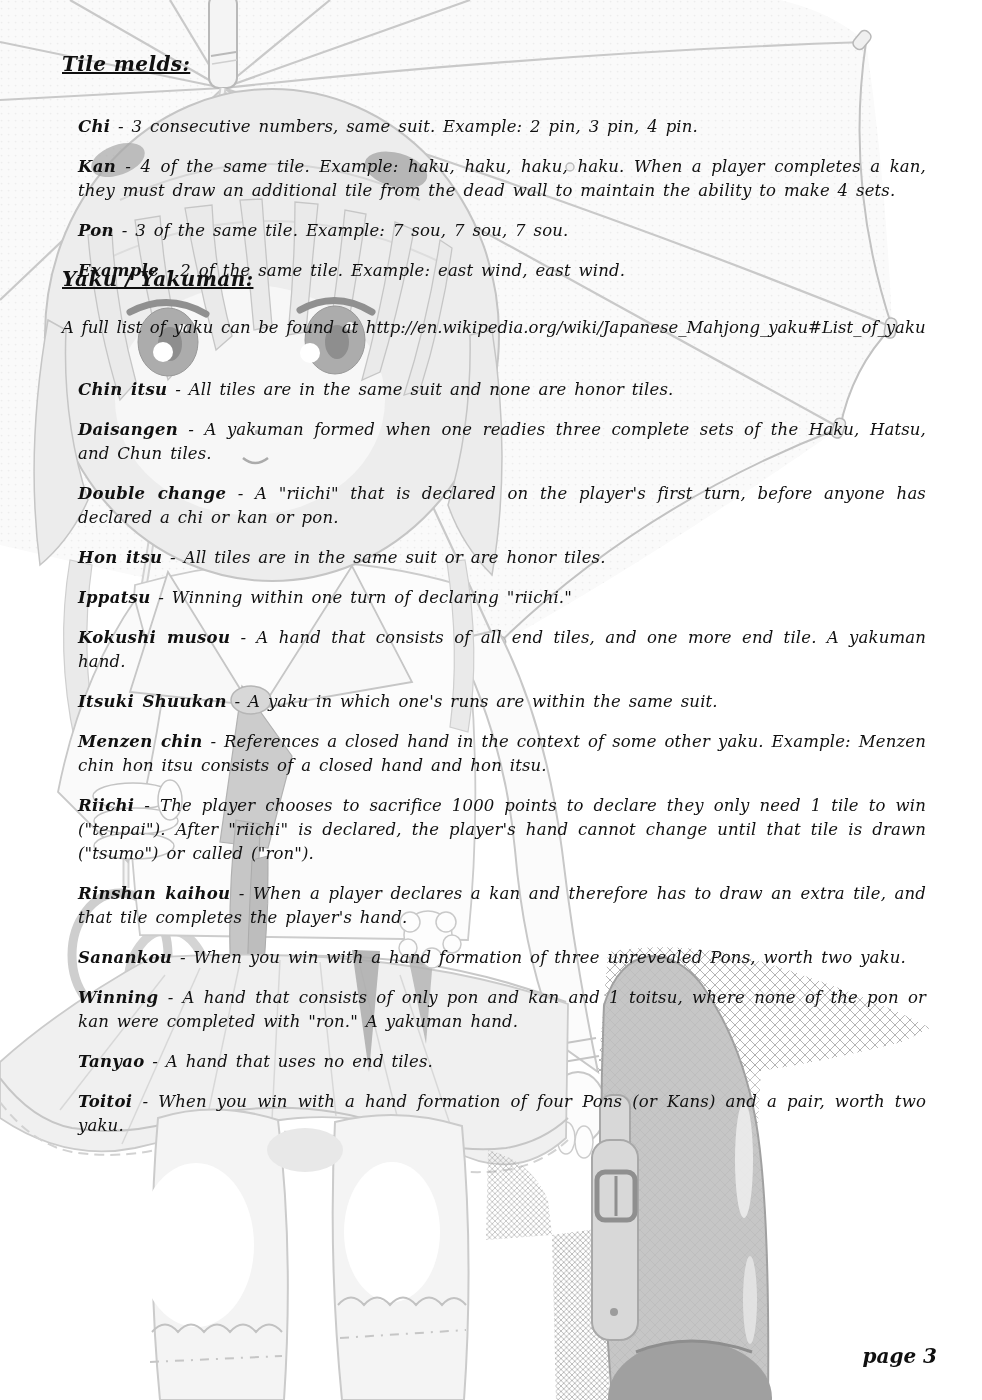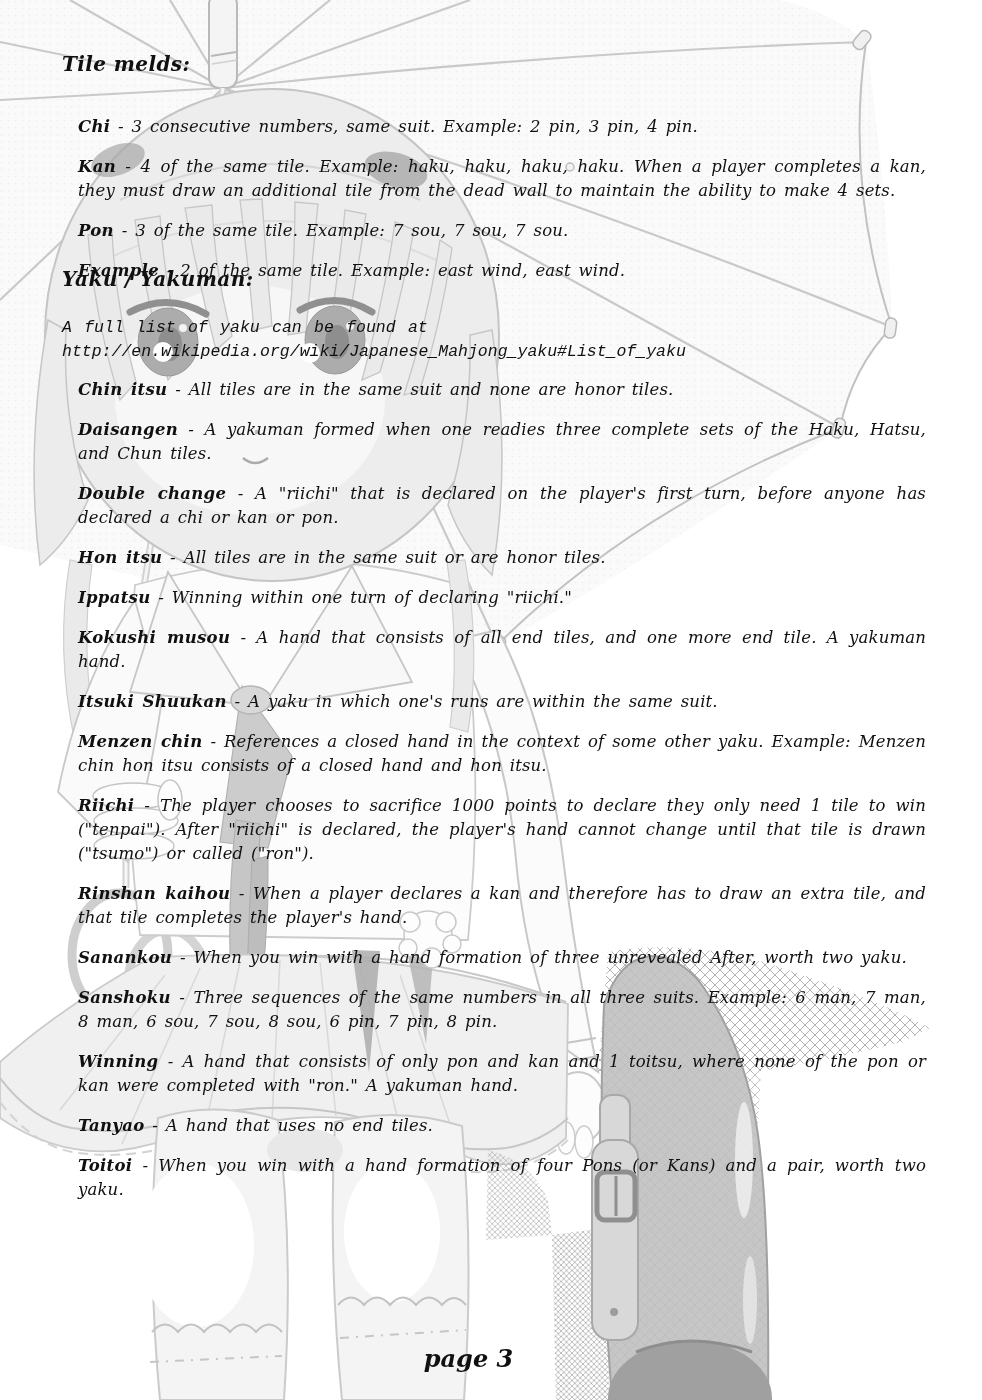--- a/index.html
+++ b/index.html
@@ -3,30 +3,30 @@
 <meta charset="utf-8">
 <style>
   html,body{margin:0;padding:0;}
   body{
     width:982px;height:1400px;position:relative;overflow:hidden;
     background:var(--paper,#ffffff);
     font-family:"DejaVu Serif","Liberation Serif",serif;
   }
   #art{position:absolute;left:0;top:0;z-index:0;}
   .page-text{position:absolute;z-index:2;color:var(--ink,#101010);font-style:italic;}
-  .sec-title{font-size:20px;font-weight:bold;letter-spacing:.4px;}
+  .sec-title{font-size:20px;font-weight:bold;letter-spacing:.4px;text-decoration:underline;}
   .entries p{margin:16px;font-size:16.5px;line-height:24px;text-align:justify;
              word-spacing:2.4px;letter-spacing:.15px;}
   .entries p b{font-weight:bold;letter-spacing:.3px;}
   .intro{font-size:16.5px;line-height:24px;word-spacing:2.4px;}
-  .footer{left:0;width:937px;text-align:center;font-size:24px;font-weight:bold;}
+  .footer{left:0;width:937px;text-align:right;font-size:20px;font-weight:bold;}
   .pos-melds-title{left:62px;top:52px;}
   .pos-melds-list{left:62px;top:99px;width:880px;}
   .pos-yaku-title{left:62px;top:267px;}
-  .pos-yaku-intro{left:62px;top:316px;width:880px;font-family:Liberation Mono, monospace;}
+  .pos-yaku-intro{left:62px;top:316px;width:880px;}
   .pos-yaku-list{left:62px;top:362px;width:880px;}
   .pos-footer{top:1344px;}
 </style>
 </head>
 <body>
 
 <svg id="art" width="982" height="1400" viewBox="0 0 982 1400">
   <defs>
     <pattern id="dots" width="7" height="7" patternUnits="userSpaceOnUse">
       <circle cx="1.6" cy="1.6" r="0.9" fill="#e2e2e2"></circle>
@@ -213,20 +213,19 @@
   <p><b>Chin itsu</b> <span>- All tiles are in the same suit and none are honor tiles.</span></p>
   <p><b>Daisangen</b> <span>- A yakuman formed when one readies three complete sets of the Haku, Hatsu, and Chun tiles.</span></p>
   <p><b>Double change</b> <span>- A "riichi" that is declared on the player's first turn, before anyone has declared a chi or kan or pon.</span></p>
   <p><b>Hon itsu</b> <span>- All tiles are in the same suit or are honor tiles.</span></p>
   <p><b>Ippatsu</b> <span>- Winning within one turn of declaring "riichi."</span></p>
   <p><b>Kokushi musou</b> <span>- A hand that consists of all end tiles, and one more end tile. A yakuman hand.</span></p>
   <p><b>Itsuki Shuukan</b> <span>- A yaku in which one's runs are within the same suit.</span></p>
   <p><b>Menzen chin</b> <span>- References a closed hand in the context of some other yaku. Example: Menzen chin hon itsu consists of a closed hand and hon itsu.</span></p>
   <p><b>Riichi</b> <span>- The player chooses to sacrifice 1000 points to declare they only need 1 tile to win ("tenpai"). After "riichi" is declared, the player's hand cannot change until that tile is drawn ("tsumo") or called ("ron").</span></p>
   <p><b>Rinshan kaihou</b> <span>- When a player declares a kan and therefore has to draw an extra tile, and that tile completes the player's hand.</span></p>
-  <p><b>Sanankou</b> <span>- When you win with a hand formation of three unrevealed After, worth two yaku.</span></p>
-  <p><b>Sanshoku</b> <span>- Three sequences of the same numbers in all three suits. Example: 6 man, 7 man, 8 man, 6 sou, 7 sou, 8 sou, 6 pin, 7 pin, 8 pin.</span></p>
+  <p><b>Sanankou</b> <span>- When you win with a hand formation of three unrevealed Pons, worth two yaku.</span></p>
   <p><b>Winning</b> <span>- A hand that consists of only pon and kan and 1 toitsu, where none of the pon or kan were completed with "ron." A yakuman hand.</span></p>
   <p><b>Tanyao</b> <span>- A hand that uses no end tiles.</span></p>
   <p><b>Toitoi</b> <span>- When you win with a hand formation of four Pons (or Kans) and a pair, worth two yaku.</span></p>
 </div>
 
 <div class="page-text footer pos-footer">page 3</div>
 
 </body></html>

